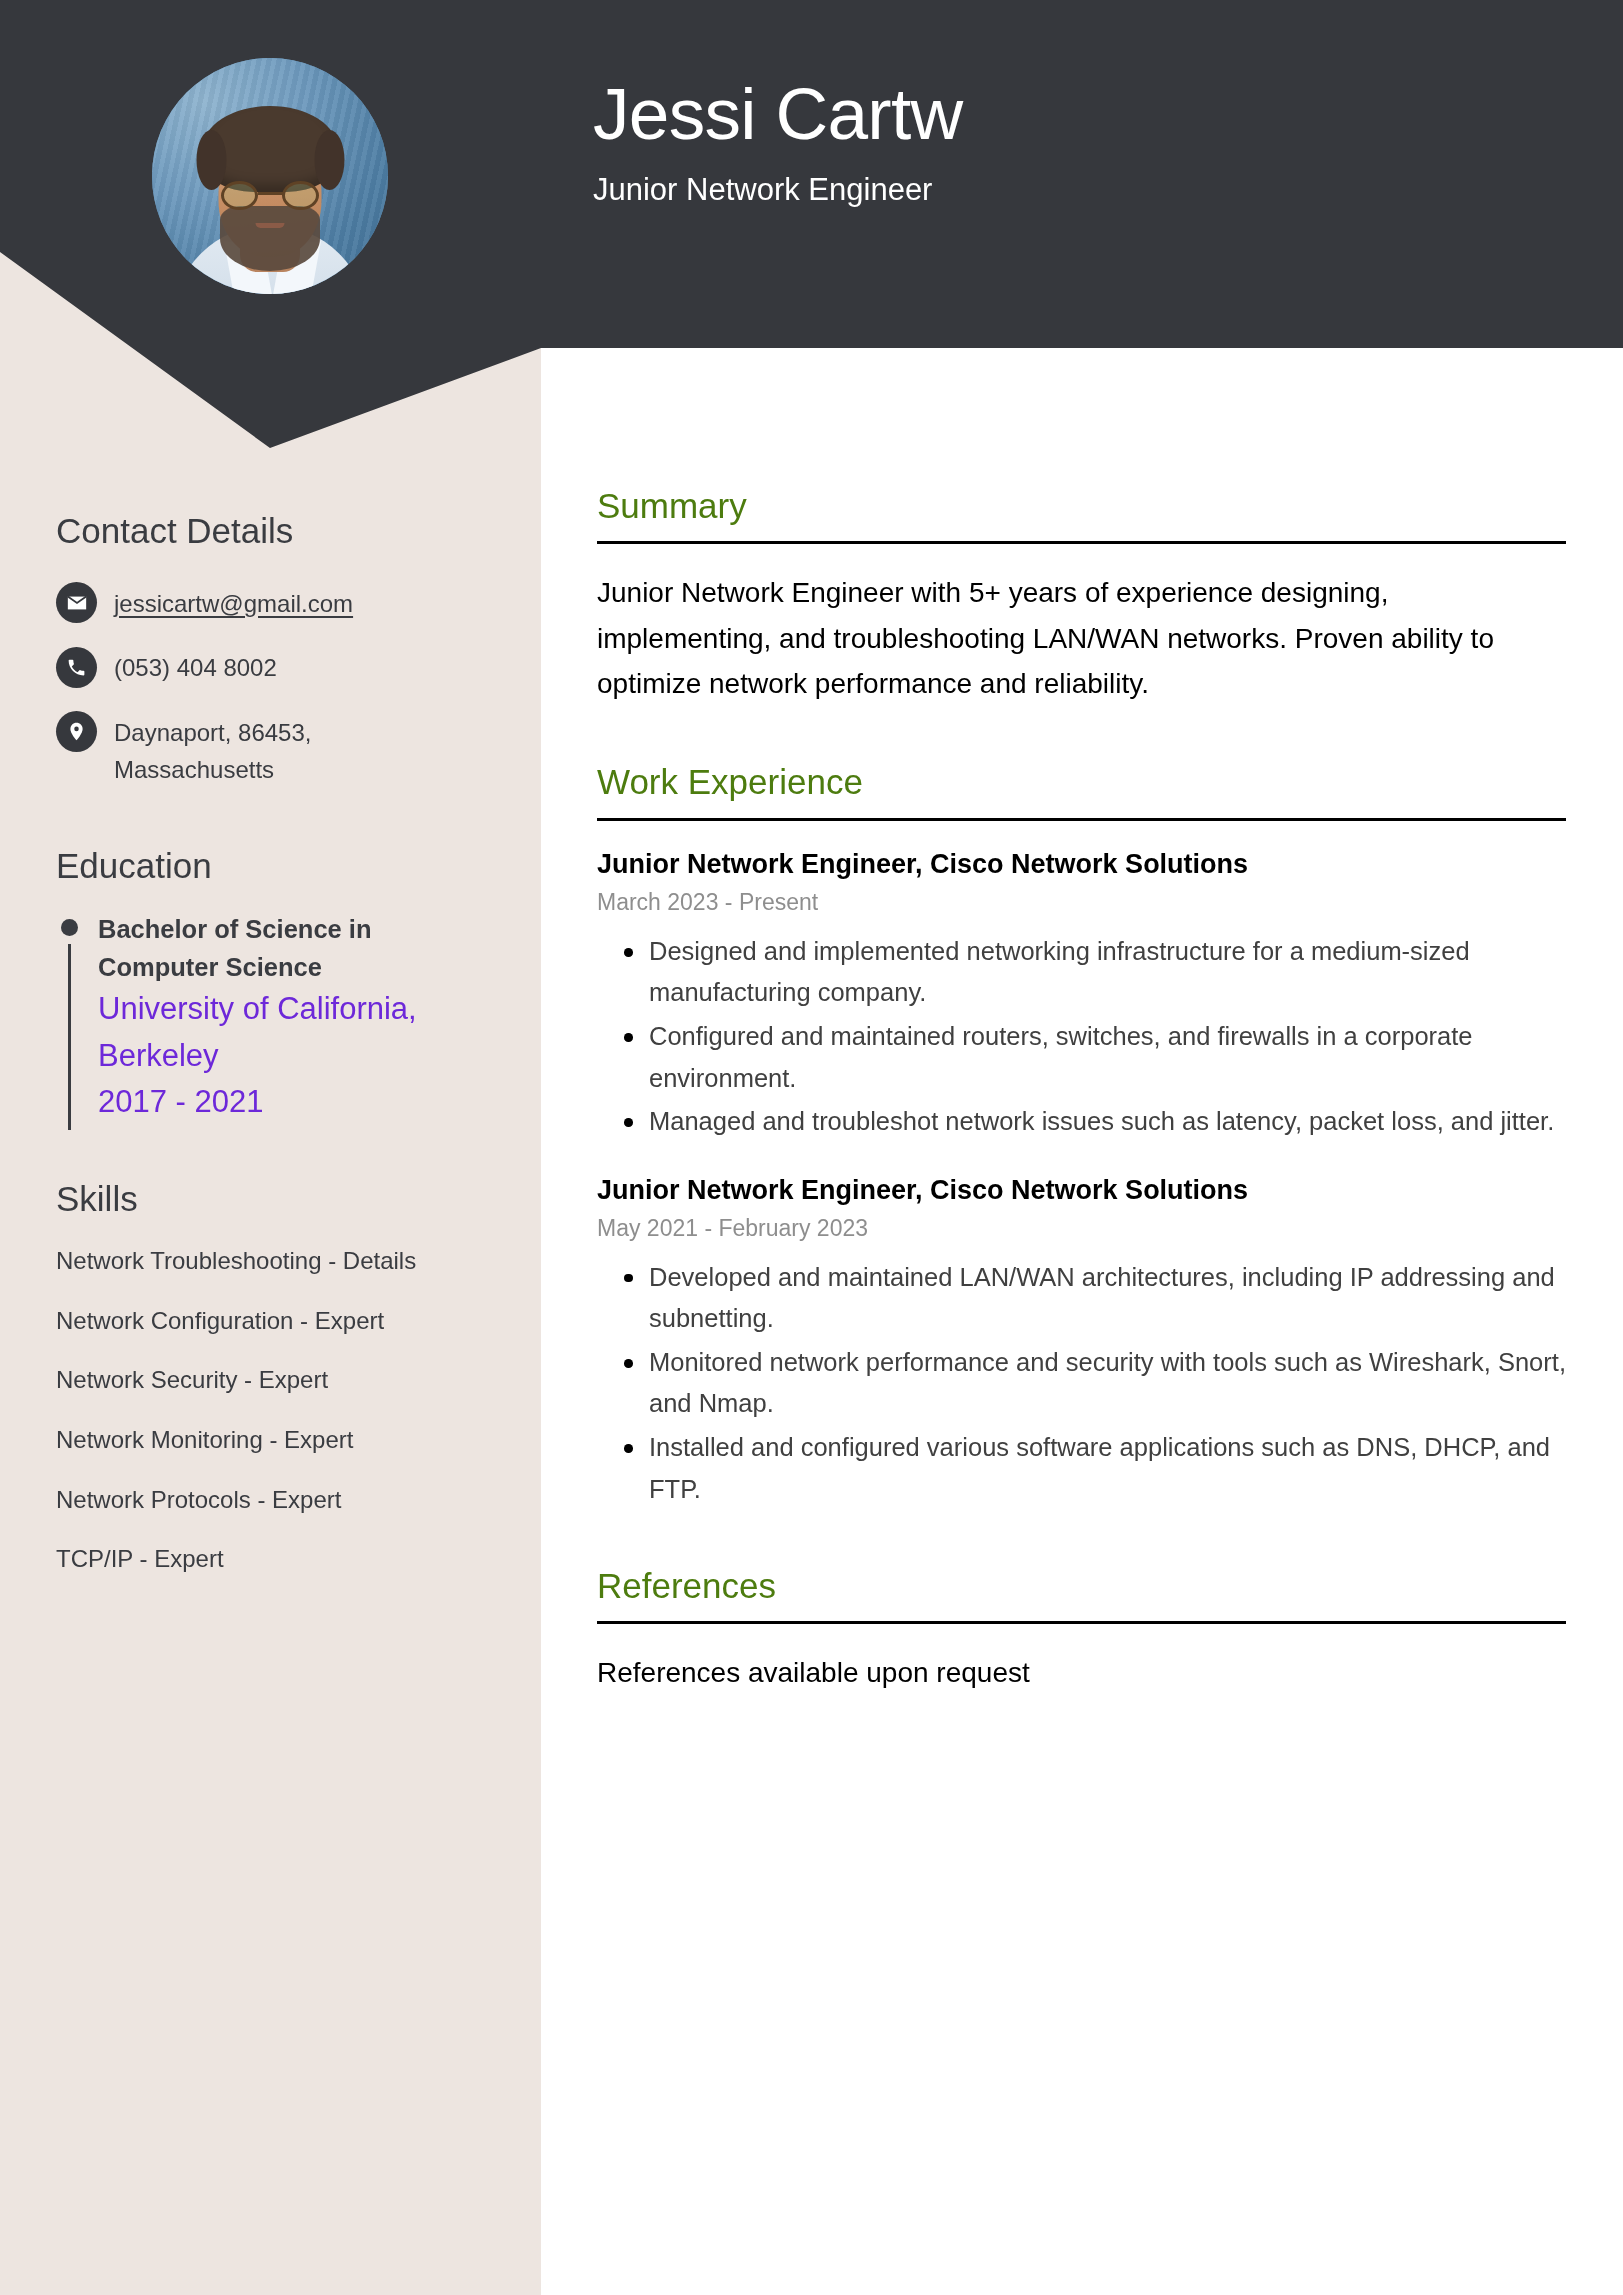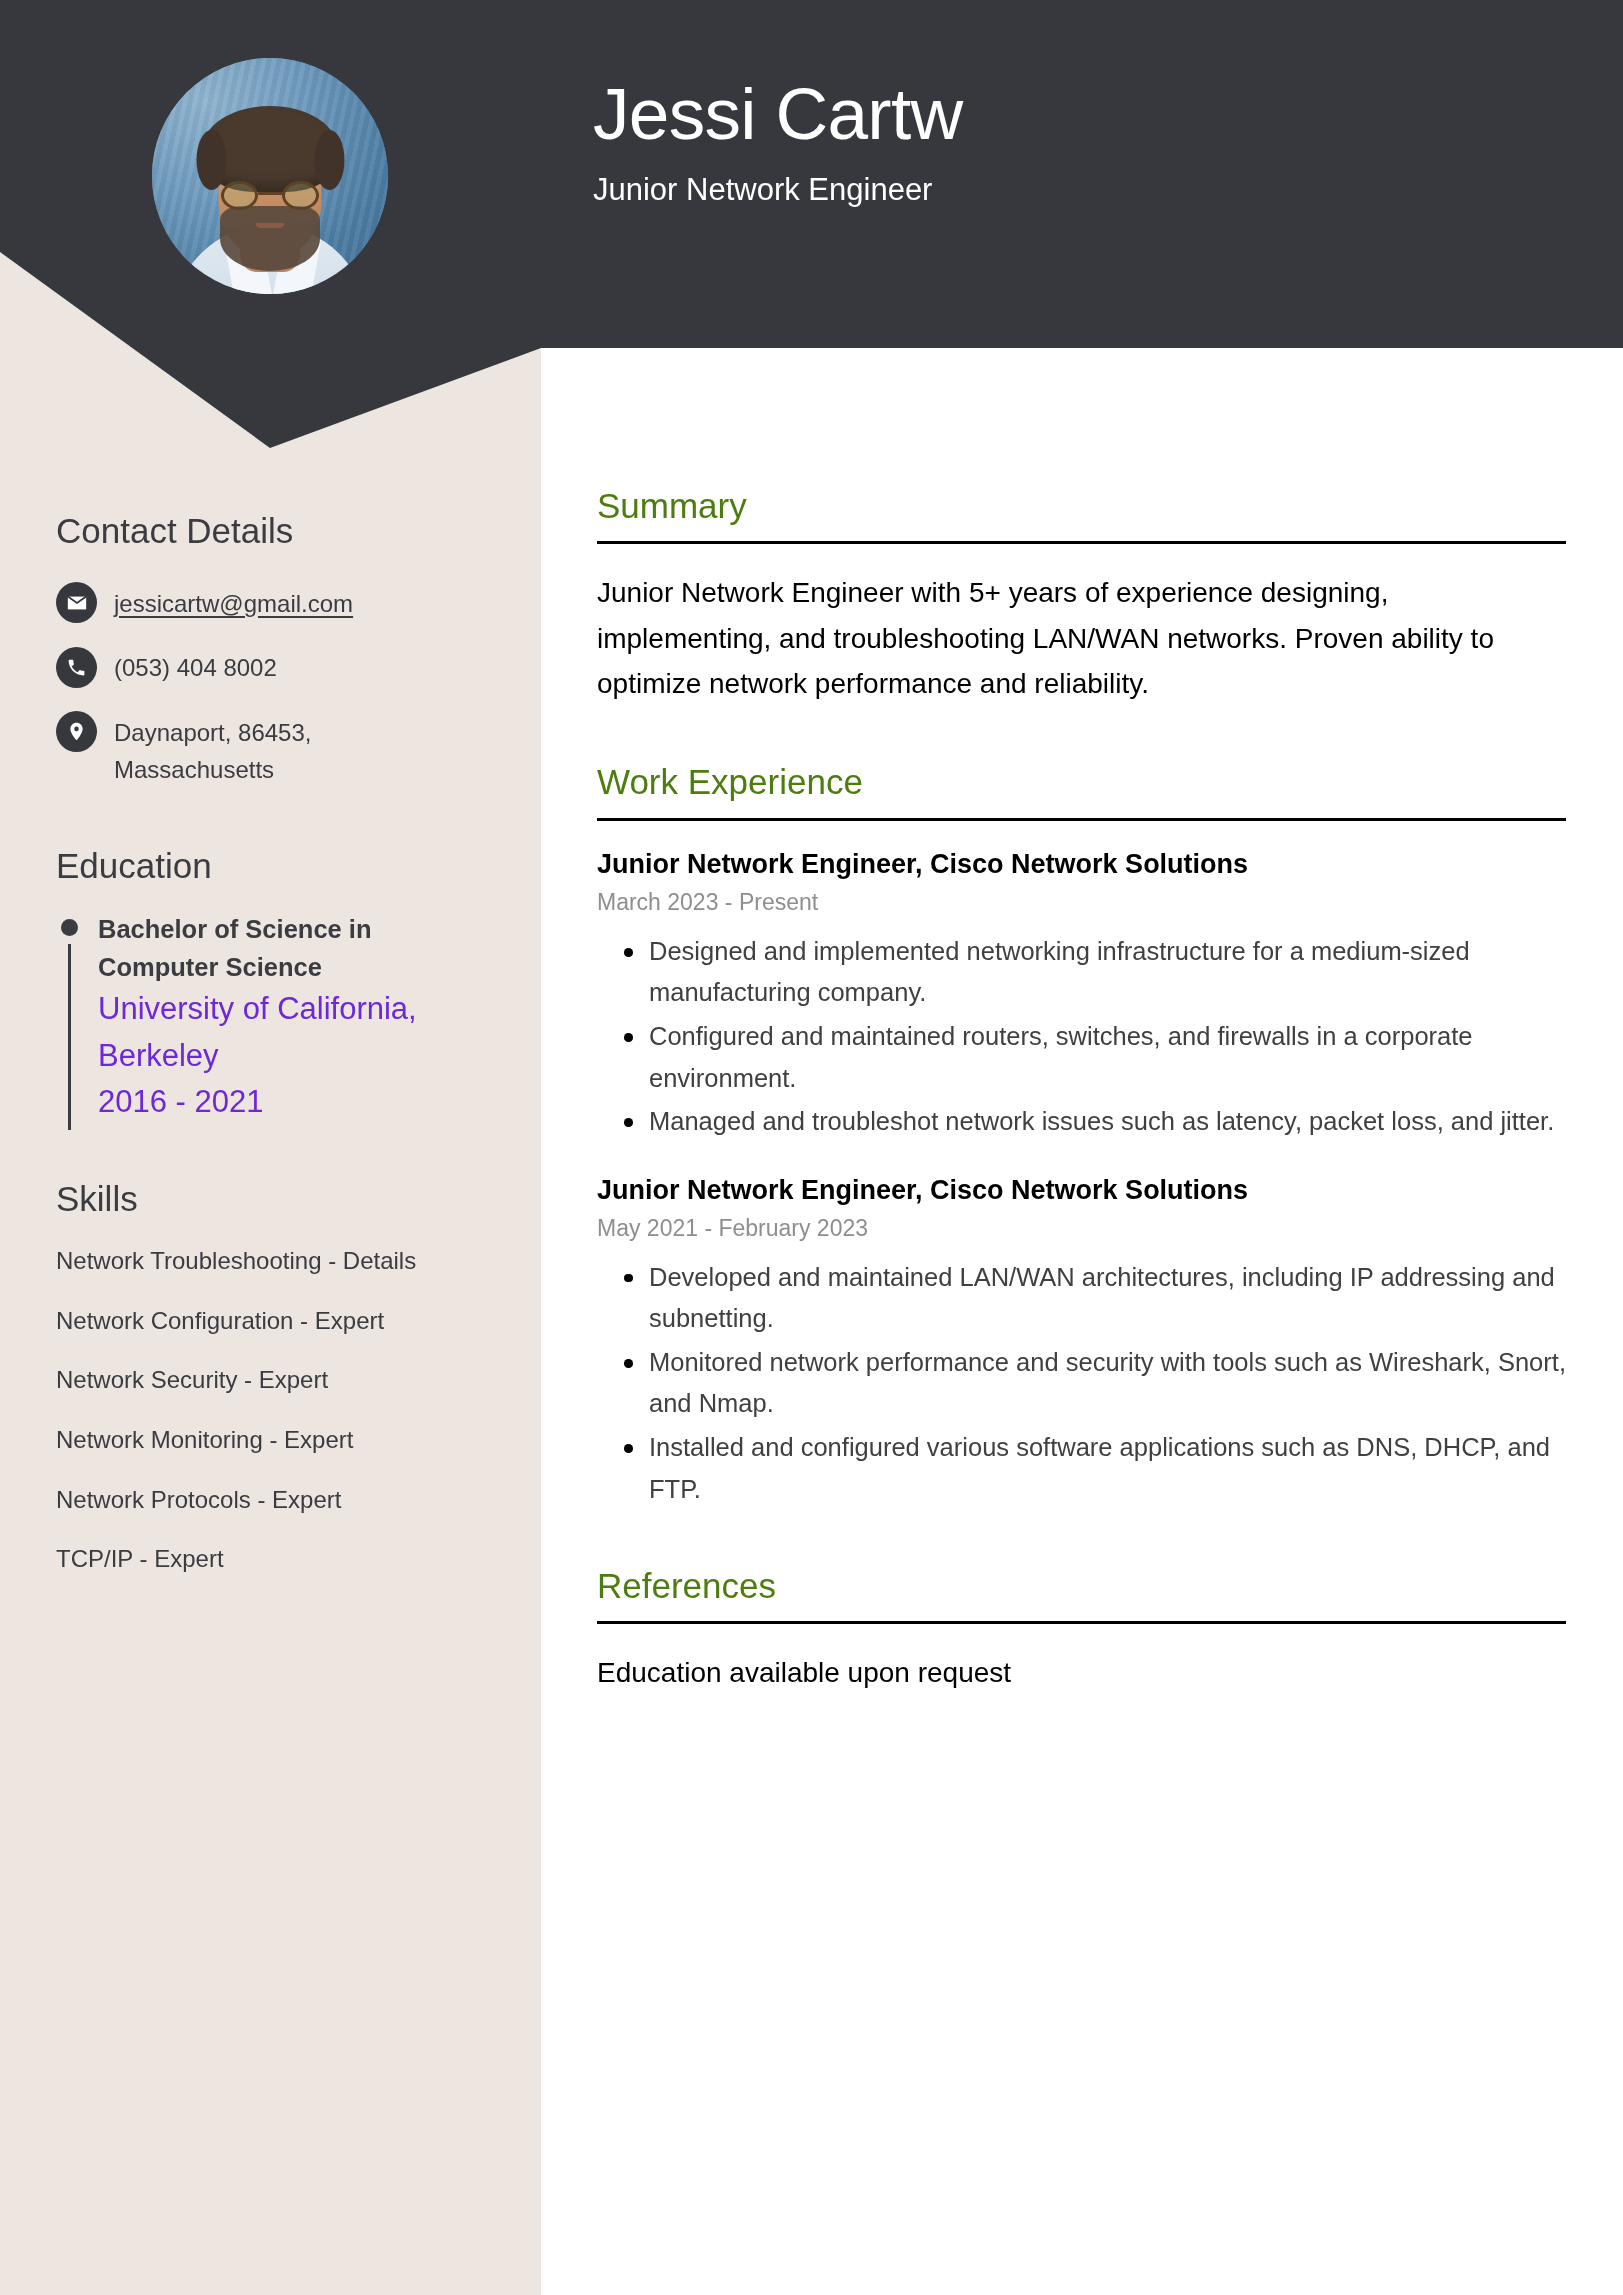--- a/index.html
+++ b/index.html
@@ -365,21 +365,21 @@
 
     <div style="height:34px"></div>
 
     <div>
       <div class="side-h tight">Education</div>
       <div class="edu-block">
         <span class="edu-dot"></span>
         <span class="edu-line"></span>
         <div class="edu-degree">Bachelor of Science in Computer Science</div>
         <div class="edu-sub">University of California, Berkeley</div>
-        <div class="edu-sub">2016 - 2021</div>
+        <div class="edu-sub">2017 - 2021</div>
       </div>
     </div>
 
     <div style="height:43px"></div>
 
     <div>
       <div class="side-h tight">Skills</div>
       <div class="skill">Network Troubleshooting - Details</div>
       <div class="skill">Network Configuration - Expert</div>
       <div class="skill">Network Security - Expert</div>
@@ -416,19 +416,19 @@
         <ul class="job-bullets">
           <li>Developed and maintained LAN/WAN architectures, including IP addressing and subnetting.</li>
           <li>Monitored network performance and security with tools such as Wireshark, Snort, and Nmap.</li>
           <li>Installed and configured various software applications such as DNS, DHCP, and FTP.</li>
         </ul>
       </div>
     </div>
 
     <div class="sec">
       <div class="sec-h">References</div>
-      <div class="sec-p">Education available upon request</div>
+      <div class="sec-p">References available upon request</div>
     </div>
 
   </div>
 
 </div>
 
 
 </body></html>

